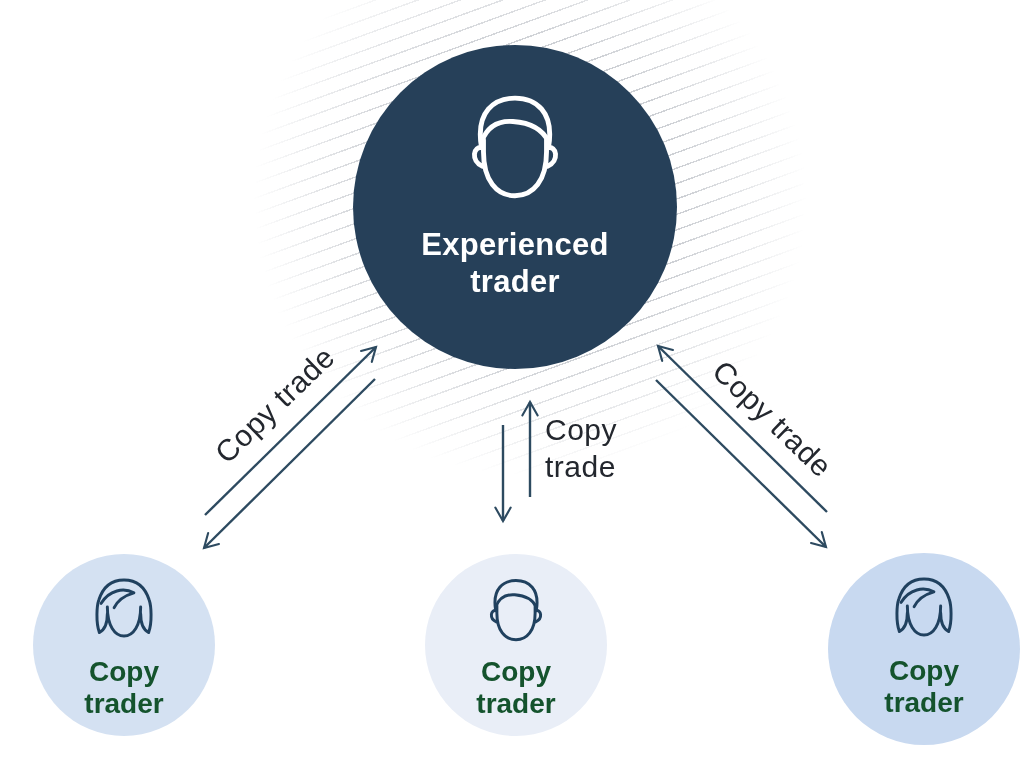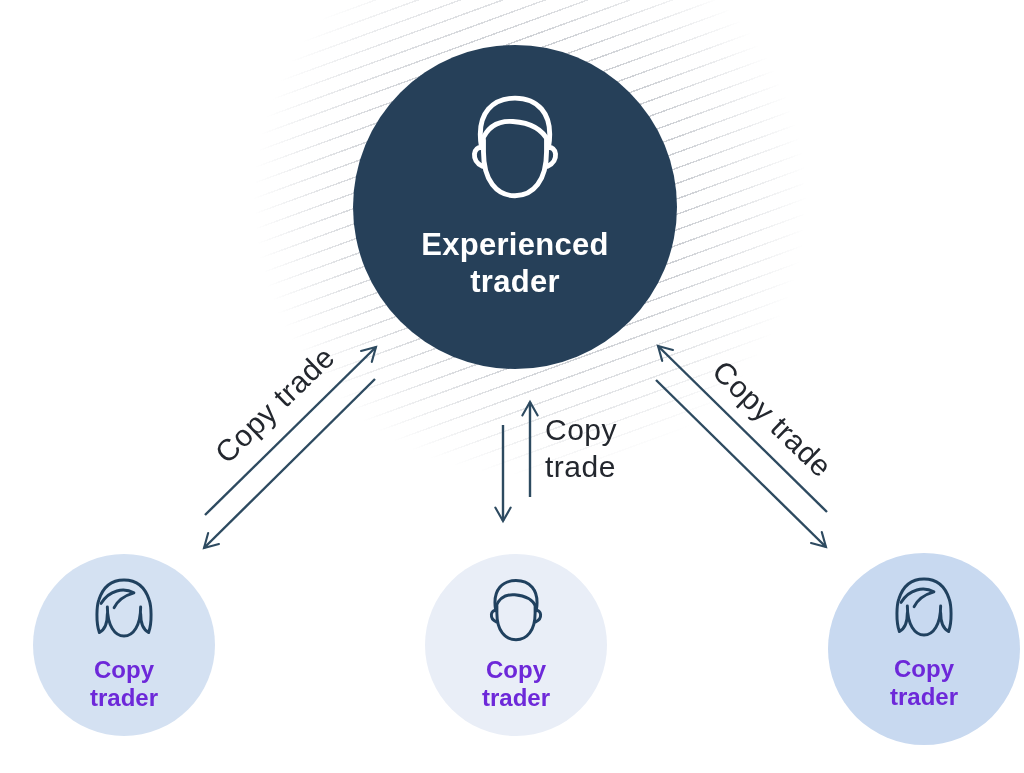--- a/index.html
+++ b/index.html
@@ -33,22 +33,22 @@
   .main-label{
     margin-top:14px; font-size:31px; font-weight:700; line-height:1.18;
     text-align:center; max-width:232px; letter-spacing:0.3px; color:#ffffff;
   }
   .node-sm{ padding-top:20px; }
   .node-left  { left:33px;  top:554px; width:182px; height:182px; background:#d4e1f2; }
   .node-center{ left:425px; top:554px; width:182px; height:182px; background:#e9eef7; }
   .node-right { left:828px; top:553px; width:192px; height:192px; background:#c8d9f0; }
   .face-sm{ width:74px; height:76px; color:#20415f; }
   .sm-label{
-    margin-top:6px; font-size:24px; font-weight:700; line-height:1.15;
-    text-align:center; max-width:122px; color:#6d28d9;
+    margin-top:6px; font-size:28px; font-weight:700; line-height:1.15;
+    text-align:center; max-width:122px; color:#14532d;
   }
   .copy-label{
     position:absolute; font-size:30px; color:#23272e; letter-spacing:0.5px;
   }
   .copy-label-left{
     left:160px; top:388px; width:230px; text-align:center;
     transform:rotate(-44deg);
   }
   .copy-label-right{
     left:657px; top:402px; width:230px; text-align:center;

